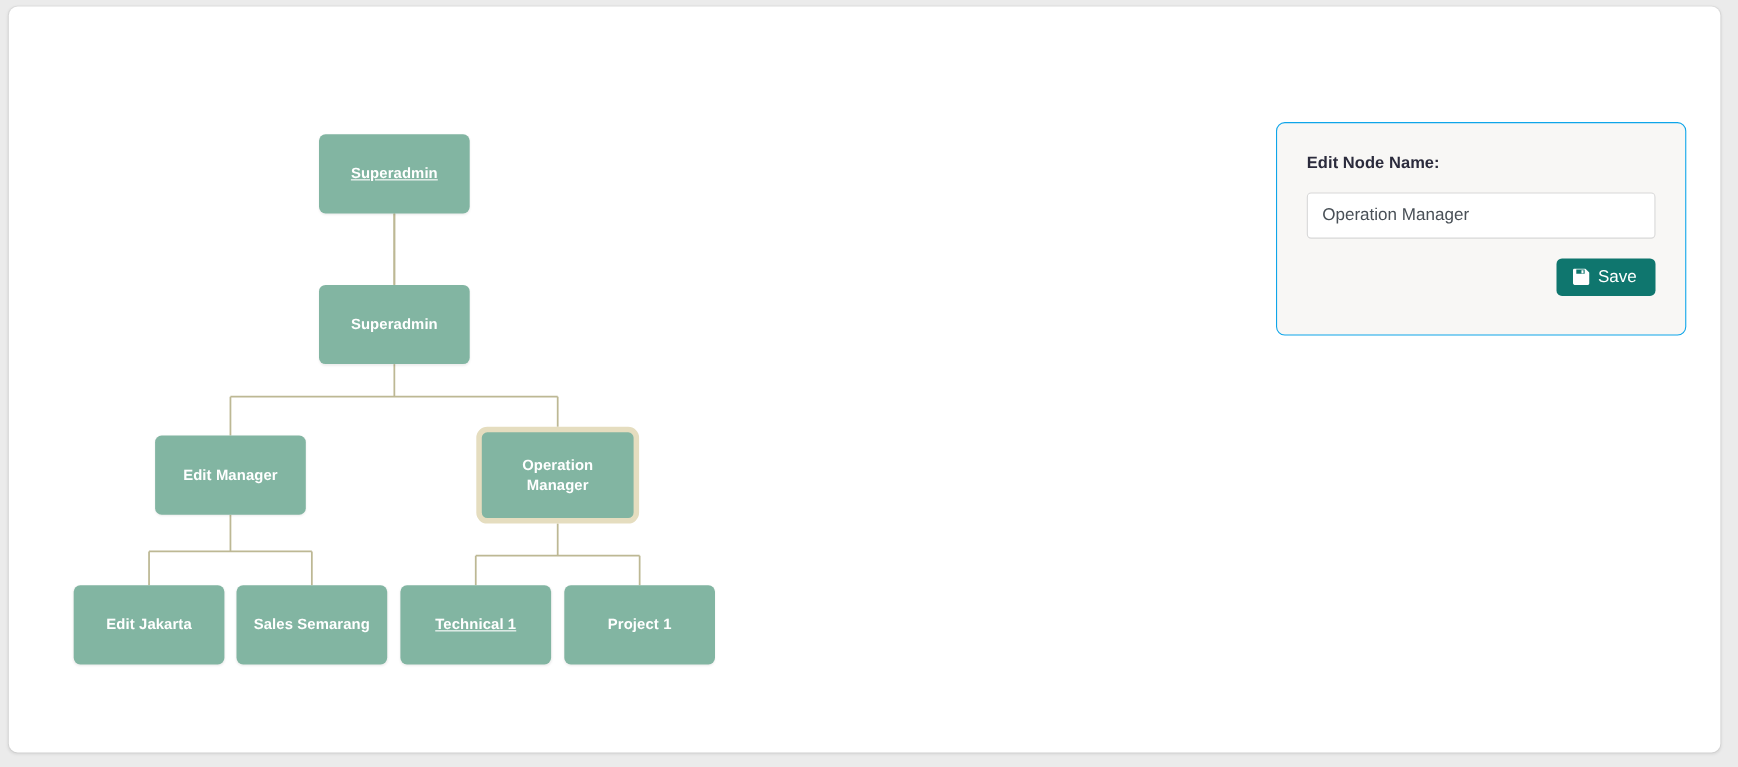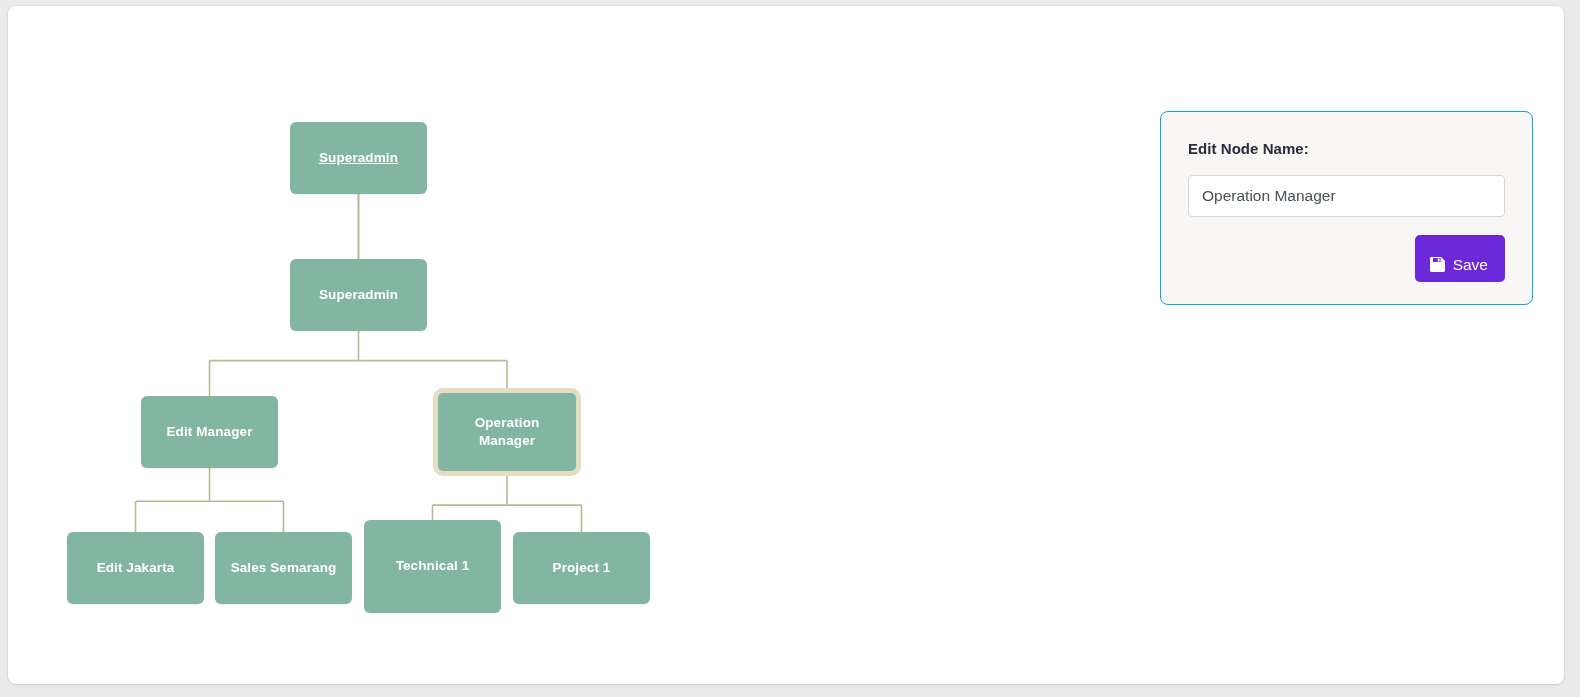--- a/index.html
+++ b/index.html
@@ -105,25 +105,25 @@
   }
   #save-row {
     margin-top: 18px;
     display: flex;
     justify-content: flex-end;
   }
   #save-button {
     display: inline-flex;
     align-items: center;
     gap: 8px;
-    background: #6d28d9;
+    background: #0f766e;
     color: #ffffff;
     border: none;
     border-radius: 5px;
-    padding: 22px 17px 9px 15px;
+    padding: 9px 17px 9px 15px;
     font-family: "Liberation Sans", sans-serif;
     font-size: 15.5px;
     line-height: 1;
     cursor: pointer;
   }
   #save-icon { display: inline-flex; align-items: center; }
   #save-label { display: inline-block; }
 </style>
 </head>
 <body>
@@ -161,21 +161,21 @@
         </div>
         <div class="node selected" style="left: 425px; top: 382px; width: 148px; height: 88px;">
           <span>Operation Manager</span>
         </div>
         <div class="node" style="left: 59px; top: 526px; width: 137px; height: 72px;">
           <span>Edit Jakarta</span>
         </div>
         <div class="node" style="left: 207px; top: 526px; width: 137px; height: 72px;">
           <span>Sales Semarang</span>
         </div>
-        <div class="node" style="left: 356px; top: 514px; width: 137px; height: 93px;">
+        <div class="node" style="left: 356px; top: 526px; width: 137px; height: 72px; text-decoration: underline;">
           <span>Technical 1</span>
         </div>
         <div class="node" style="left: 505px; top: 526px; width: 137px; height: 72px;">
           <span>Project 1</span>
         </div>
       </div>
   </div>
 
   <div id="edit-panel">
     <div id="edit-panel-label">Edit Node Name:</div>

